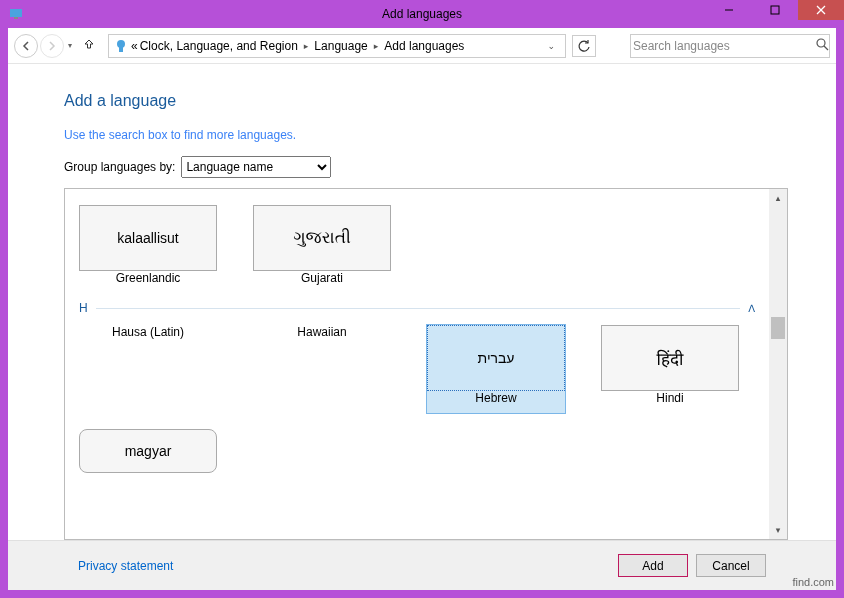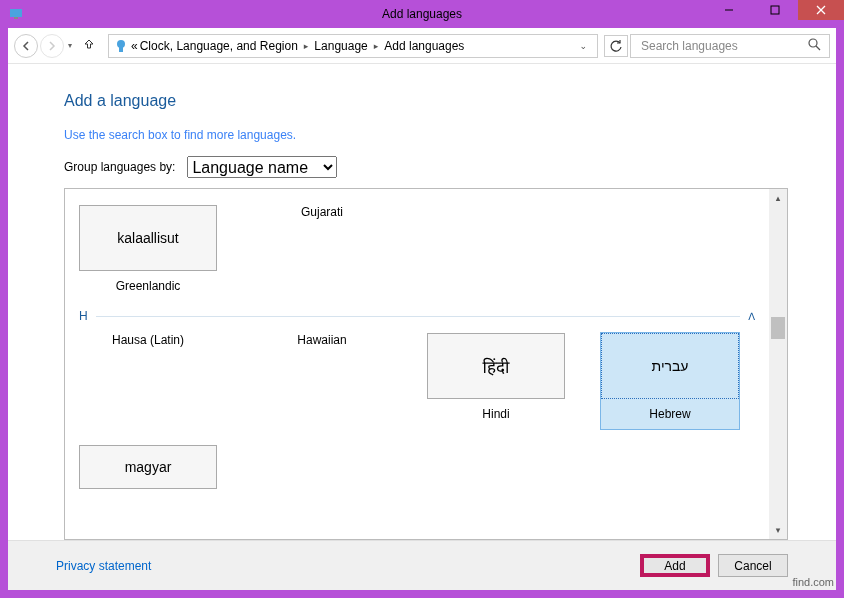--- a/index.html
+++ b/index.html
@@ -99,23 +99,24 @@
       width: 24px; height: 22px;
       border: 1px solid #ccc;
       display: flex; align-items: center; justify-content: center;
       color: #333;
     }
     .search-box {
       width: 200px; height: 24px;
       border: 1px solid #ccc;
       display: flex;
       align-items: center;
-      padding: 0 8px;
+      padding: 0 0;
       color: #888;
       font-style: italic;
+      margin-left: 32px;
     }
     .search-box input {
       border: none; outline: none;
       flex: 1;
       font-size: 12px;
       font-family: inherit;
       color: #555;
     }
     .search-box input::placeholder { color: #888; font-style: normal; }
     .search-icon { color: #555; }
@@ -132,26 +133,26 @@
       font-weight: normal;
       margin-bottom: 18px;
     }
     .page-hint {
       color: #3b82f6;
       margin-bottom: 14px;
     }
     .group-row {
       display: flex;
       align-items: center;
-      gap: 12px;
+      gap: 6px;
       margin-bottom: 10px;
     }
     .group-select {
       font-family: inherit;
-      font-size: 16px;
+      font-size: 12px;
       height: 22px;
       min-width: 150px;
     }
     .list-box {
       border: 1px solid #bbb;
       flex: 1;
       position: relative;
       overflow: hidden;
     }
     .list-inner {
@@ -192,21 +193,21 @@
     }
     .lang-tile {
       width: 138px; height: 66px;
       border: 1px solid #aaa;
       background: #f6f6f6;
       display: flex;
       align-items: center;
       justify-content: center;
       font-size: 14px;
       color: #000;
-      margin-bottom: 8px;
+      margin-bottom: 0;
     }
     .lang-tile.selected {
       border: 1px dotted #2a6fbd;
       background: #cde6f7;
     }
     .lang-item.selected-wrap {
       background: #cde6f7;
       outline: 1px solid #7ab6e8;
       padding-bottom: 0;
     }
@@ -224,44 +225,45 @@
       background: #d6e3ee;
       margin-left: 8px;
     }
     .section-caret {
       color: #1a5b9b;
       font-size: 10px;
       margin-left: 8px;
     }
     .lang-partial .lang-tile {
       margin-bottom: 16px;
+      border-radius: 8px;
     }
     .footer {
       height: 50px;
       border-top: 1px solid #e0e0e0;
       background: #f0f0f0;
       display: flex;
       align-items: center;
-      padding: 0 48px;
+      padding: 0 70px;
     }
     .privacy-link {
       color: #0066cc;
     }
     .footer-spacer { flex: 1; }
     .footer-btn {
       min-width: 70px;
       height: 23px;
       border: 1px solid #adadad;
       background: #e6e6e6;
       font-family: inherit;
       font-size: 12px;
       margin-left: 8px;
     }
     .footer-btn.primary {
-      border: 4px solid #be185d;
+      border: 1px solid #be185d;
     }
     .watermark {
       position: absolute;
       right: 10px;
       bottom: 10px;
       font-size: 11px;
       color: #666;
     }
   </style>
 </head>
@@ -362,44 +364,45 @@
 
     <div class="list-box">
       <div class="list-inner">
 
         <div class="lang-row">
           <div class="lang-item">
             <div class="lang-tile">kalaallisut</div>
             <div>Greenlandic</div>
           </div>
           <div class="lang-item">
+            <div class="lang-tile native-large">ગુજરાતી</div>
             <div>Gujarati</div>
           </div>
         </div>
 
         <div class="section-header">
           <span>H</span>
           <div class="section-line"></div>
           <span class="section-caret">ᐱ</span>
         </div>
 
         <div class="lang-row">
           <div class="lang-item">
             <div>Hausa (Latin)</div>
           </div>
           <div class="lang-item">
             <div>Hawaiian</div>
           </div>
-          <div class="lang-item">
-            <div class="lang-tile native-large">हिंदी</div>
-            <div>Hindi</div>
-          </div>
           <div class="lang-item selected-wrap" style="padding:0;">
             <div class="lang-tile selected">עברית</div>
             <div style="padding-bottom:8px;">Hebrew</div>
+          </div>
+          <div class="lang-item">
+            <div class="lang-tile native-large">हिंदी</div>
+            <div>Hindi</div>
           </div>
         </div>
 
         <div class="lang-row lang-partial">
           <div class="lang-item">
             <div class="lang-tile" style="height:44px;">magyar</div>
           </div>
         </div>
 
       </div>

